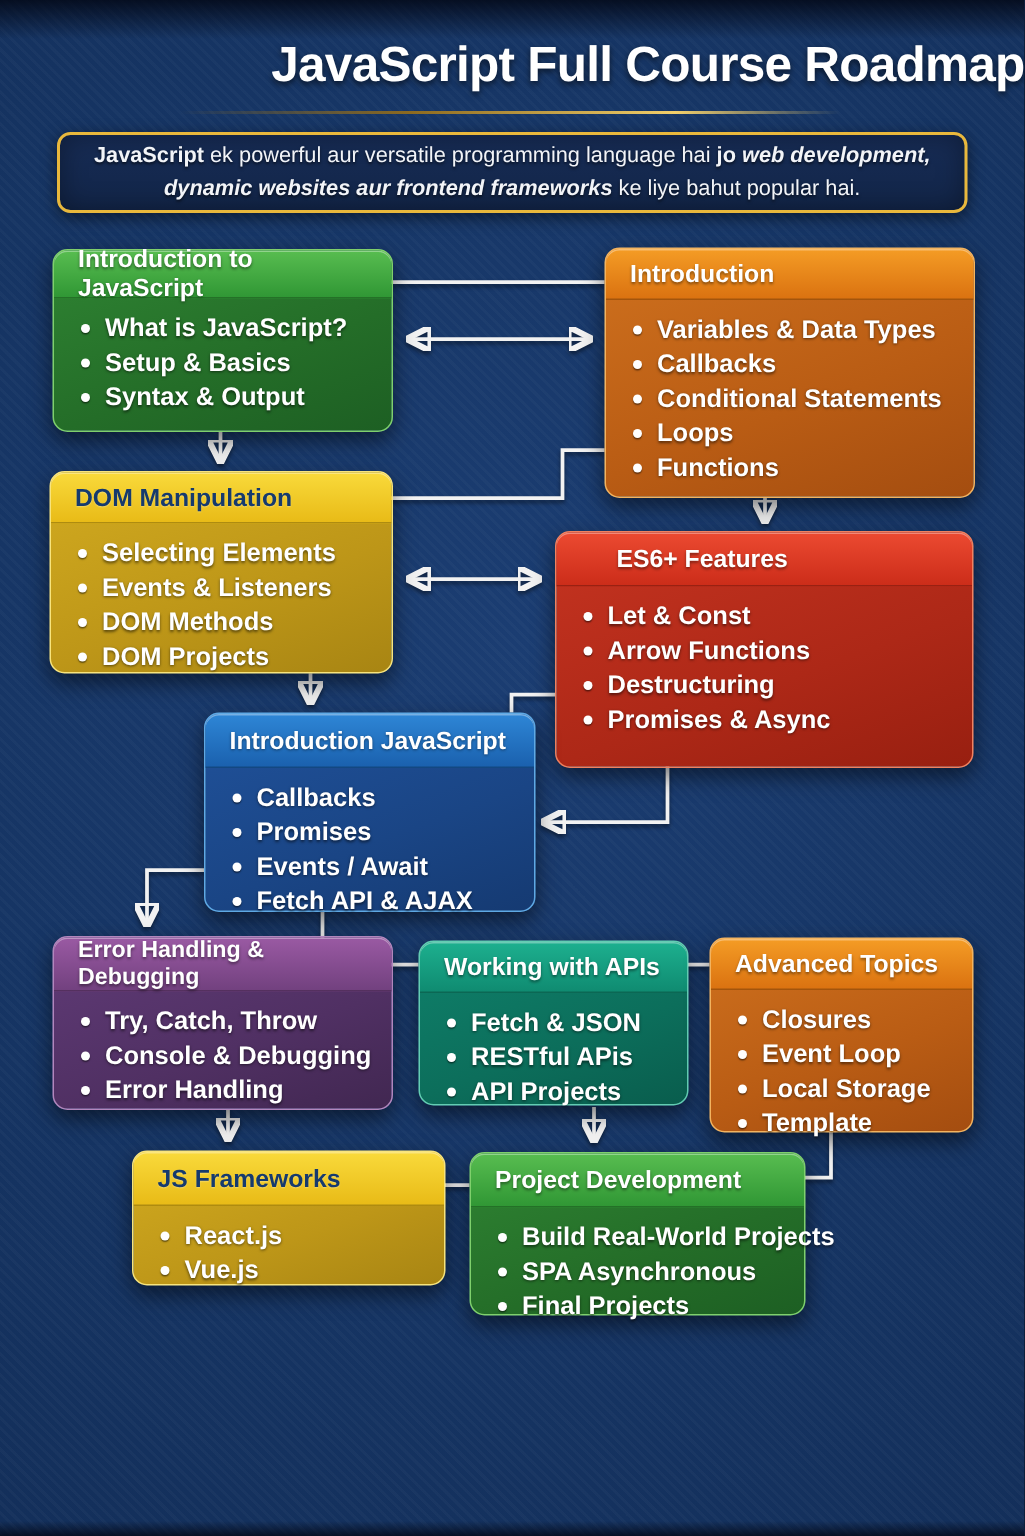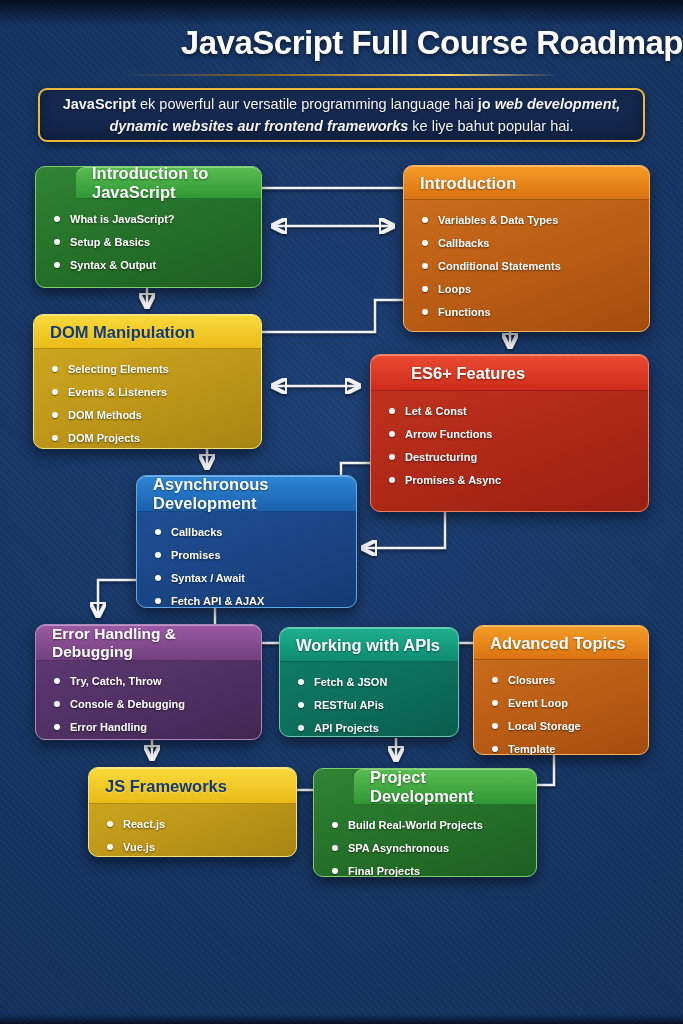--- a/index.html
+++ b/index.html
@@ -49,30 +49,30 @@
   }
   .node .hdr{
     border-radius:9px 9px 0 0;padding:0 16px;display:flex;align-items:center;
     color:#fff;font-weight:700;font-size:16.5px;
     text-shadow:0 1px 2px rgba(0,0,0,0.45);
     box-shadow:inset 0 1px 0 rgba(255,255,255,0.35), inset 0 -1px 0 rgba(0,0,0,0.25);
   }
   .node ul{list-style:none;margin:0;padding:8px 6px 0 18px;}
   .node li{
     position:relative;height:23px;display:flex;align-items:center;
-    color:#fff;font-weight:700;font-size:11px;padding-left:16px;
+    color:#fff;font-weight:700;font-size:17px;padding-left:16px;
     text-shadow:0 1px 2px rgba(0,0,0,0.55);white-space:nowrap;
   }
   .node li::before{
     content:"";position:absolute;left:0;top:9px;width:6px;height:6px;border-radius:50%;
     background:#fff;box-shadow:0 1px 1px rgba(0,0,0,0.5);
   }
 
   .green{background:linear-gradient(160deg,#2f8433 0%,#246d28 60%,#1d5f23 100%);border:1.5px solid #7fd06c;}
-  .green .hdr{background:linear-gradient(180deg,#58bd50,#2f9634);margin-left:40px;}
+  .green .hdr{background:linear-gradient(180deg,#58bd50,#2f9634);}
   .orange{background:linear-gradient(160deg,#cf711e 0%,#b95c14 60%,#a44d10 100%);border:1.5px solid #f3b35e;}
   .orange .hdr{background:linear-gradient(180deg,#f49c25,#da7110);}
   .yellow{background:linear-gradient(160deg,#d2ab20 0%,#bd9618 60%,#a88513 100%);border:1.5px solid #f8e47c;}
   .yellow .hdr{background:linear-gradient(180deg,#f9da3b,#e8ba16);}
   .yellow .hdr{color:#163a6d;text-shadow:0 1px 1px rgba(255,255,255,0.3);}
   .red{background:linear-gradient(160deg,#c63421 0%,#ad2817 60%,#981f10 100%);border:1.5px solid #f0815f;}
   .red .hdr{background:linear-gradient(180deg,#ec4a31,#cb2c19);padding-left:40px;}
   .blue{background:linear-gradient(160deg,#20529b 0%,#1a4585 60%,#153a72 100%);border:1.5px solid #5fa9e4;}
   .blue .hdr{background:linear-gradient(180deg,#2e86d6,#1a60ad);}
   .purple{background:linear-gradient(160deg,#603b77 0%,#503063 60%,#412751 100%);border:1.5px solid #b286bd;}
@@ -151,25 +151,25 @@
     <div class="hdr" style="height:36px">ES6+ Features</div>
     <ul>
       <li>Let &amp; Const</li>
       <li>Arrow Functions</li>
       <li>Destructuring</li>
       <li>Promises &amp; Async</li>
     </ul>
   </div>
 
   <div class="node blue" style="left:136px;top:475px;width:219px;height:131px">
-    <div class="hdr" style="height:36px">Asynchronous Development</div>
+    <div class="hdr" style="height:36px">Introduction JavaScript</div>
     <ul>
       <li>Callbacks</li>
       <li>Promises</li>
-      <li>Syntax / Await</li>
+      <li>Events / Await</li>
       <li>Fetch API &amp; AJAX</li>
     </ul>
   </div>
 
   <div class="node purple" style="left:35px;top:624px;width:225px;height:114px">
     <div class="hdr" style="height:36px;font-size:15.5px">Error Handling &amp; Debugging</div>
     <ul>
       <li>Try, Catch, Throw</li>
       <li>Console &amp; Debugging</li>
       <li>Error Handling</li>

